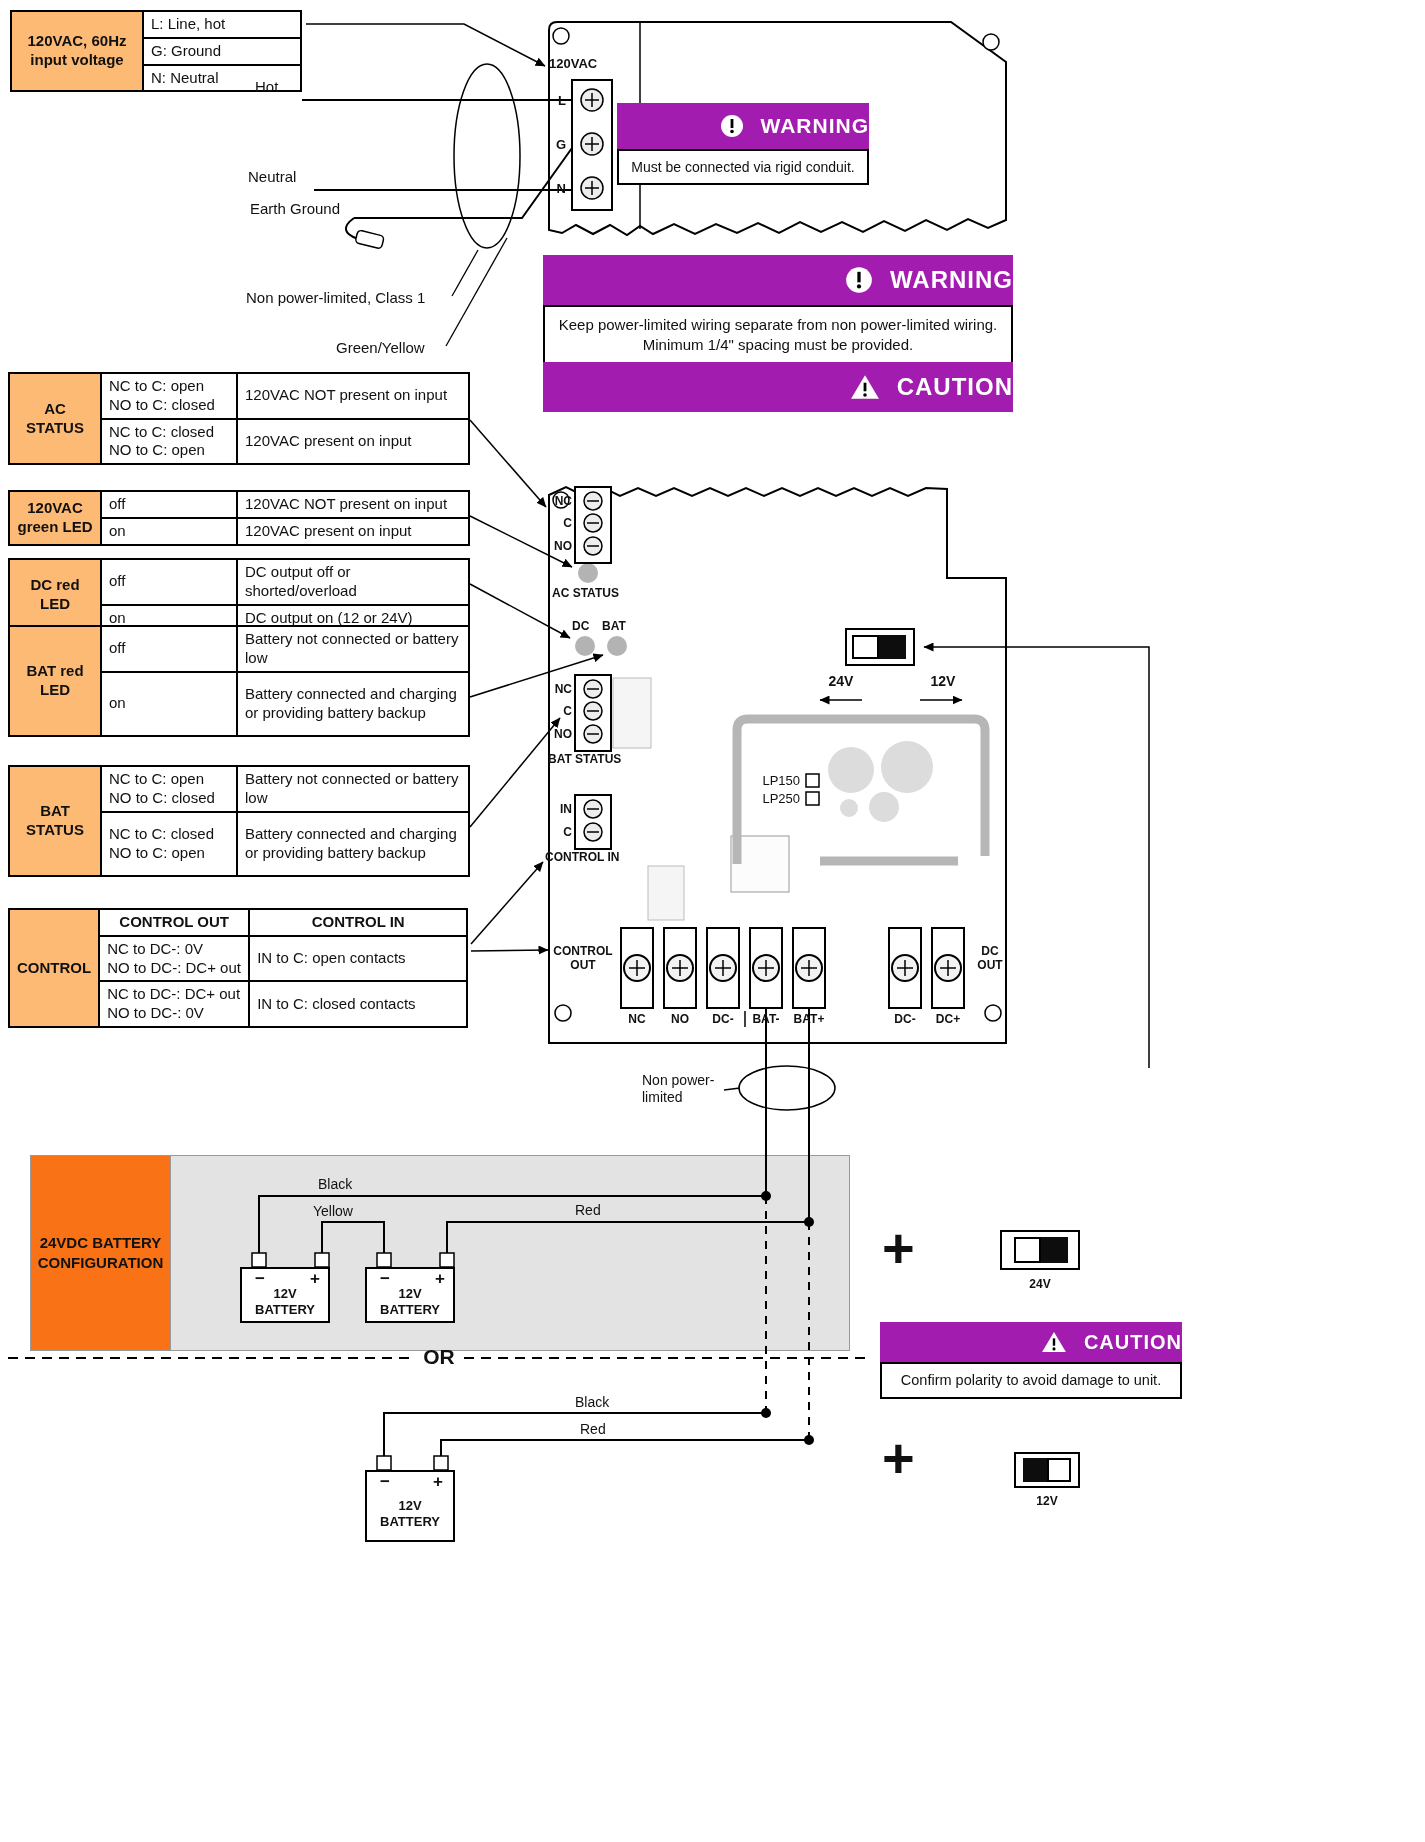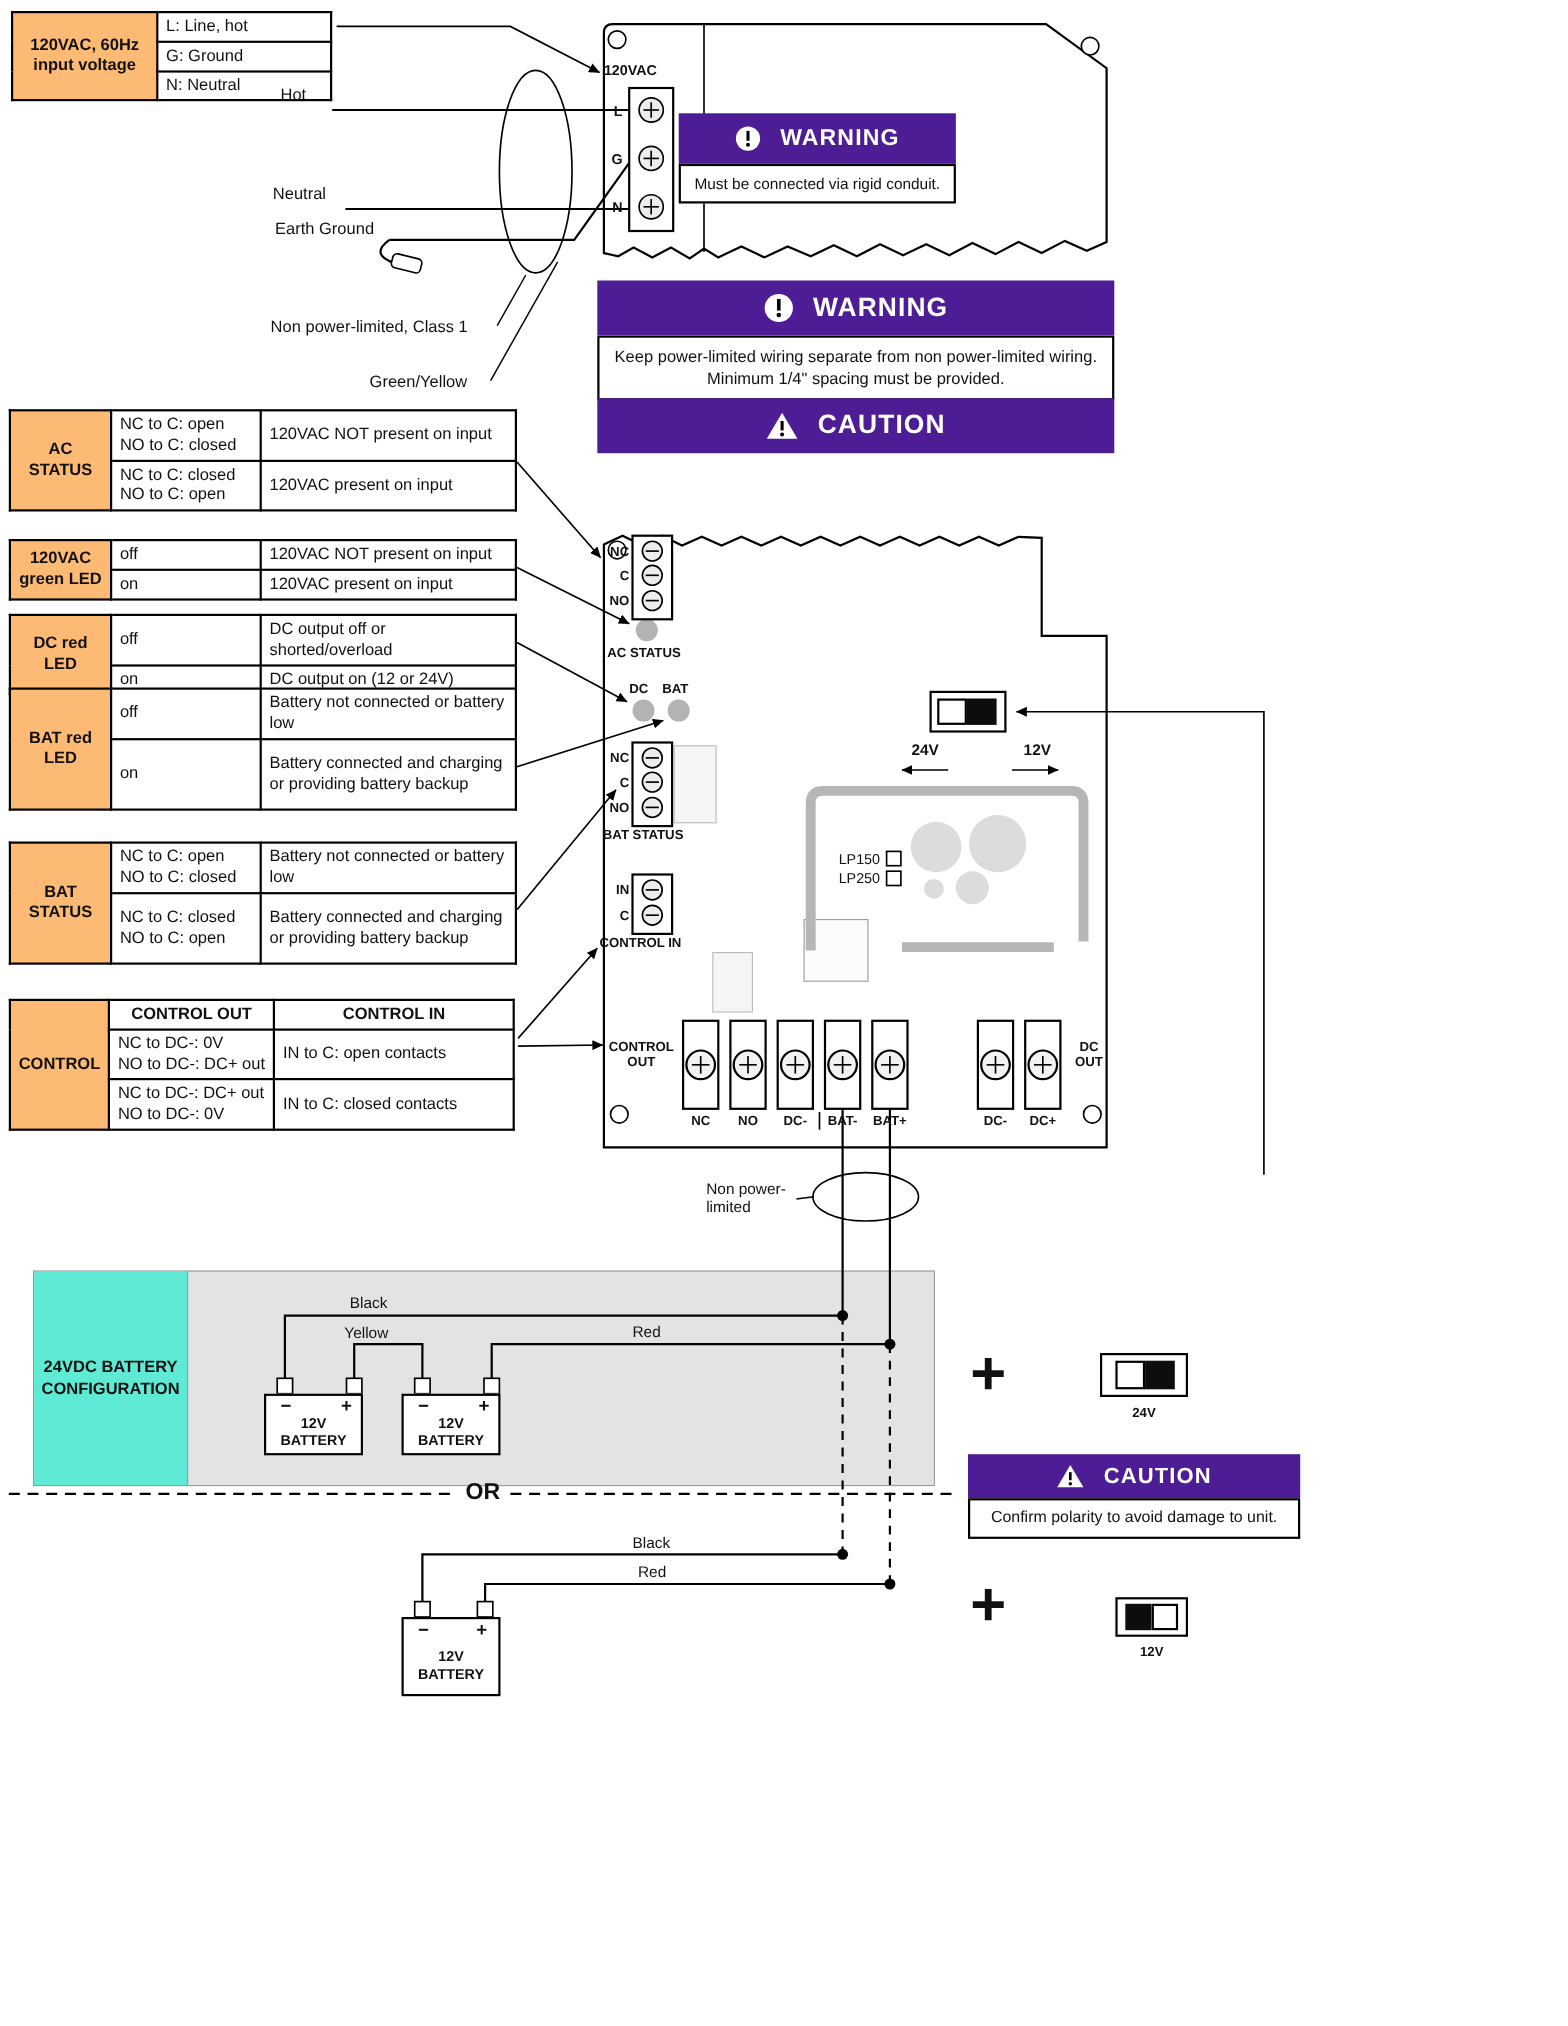--- a/index.html
+++ b/index.html
@@ -7,26 +7,26 @@
   body{font-family:"Liberation Sans",sans-serif;color:#111}
   #root{position:relative;width:1425px;height:1842px;background:#fff;overflow:hidden}
   .layer{position:absolute;left:0;top:0;pointer-events:none}
   .itable{position:absolute;border-collapse:collapse;font-size:15px;line-height:1.25}
   .itable td,.itable th{border:2px solid #000;padding:3px 7px;background:#fff;vertical-align:middle;text-align:left}
   .itable th{text-align:center;font-weight:bold}
   .itable .lblc{background:#fdba74;font-weight:bold;text-align:center}
   .c{text-align:center}
   .pre{white-space:pre-line}
   .wbox{position:absolute}
-  .whead{background:#4c1d95;color:#fff;font-weight:bold;display:flex;align-items:center;justify-content:center;gap:17px;letter-spacing:1px}
+  .whead{background:#a21caf;color:#fff;font-weight:bold;display:flex;align-items:center;justify-content:flex-end;gap:17px;letter-spacing:1px}
   .wbody{background:#fff;border:2px solid #000;text-align:center;line-height:1.3}
   .lab{position:absolute;font-size:15px;line-height:1.2}
   .blab{position:absolute;font-weight:bold;line-height:1.2}
   .cfgbox{position:absolute;background:#e3e3e3;border:1px solid #9a9a9a}
-  .cfglbl{position:absolute;left:0;top:0;bottom:0;width:140px;background:#5eead4;border-right:1px solid #9a9a9a;display:flex;align-items:center;justify-content:center;text-align:center;font-weight:bold;font-size:15px;padding:6px;line-height:1.35}
+  .cfglbl{position:absolute;left:0;top:0;bottom:0;width:140px;background:#f97316;border-right:1px solid #9a9a9a;display:flex;align-items:center;justify-content:center;text-align:center;font-weight:bold;font-size:15px;padding:6px;line-height:1.35}
   .battery{position:absolute;background:#fff;border:2px solid #000;text-align:center;font-weight:bold}
   .battery .sign{position:absolute;top:0;font-size:17px;font-weight:bold}
   .batlbl{margin-top:17px;font-size:13px;line-height:1.25}
   .sw{position:absolute;background:#fff;border:2px solid #000}
   .sw .k{position:absolute}
 </style>
 </head>
 <body>
 
 <div id="root">

